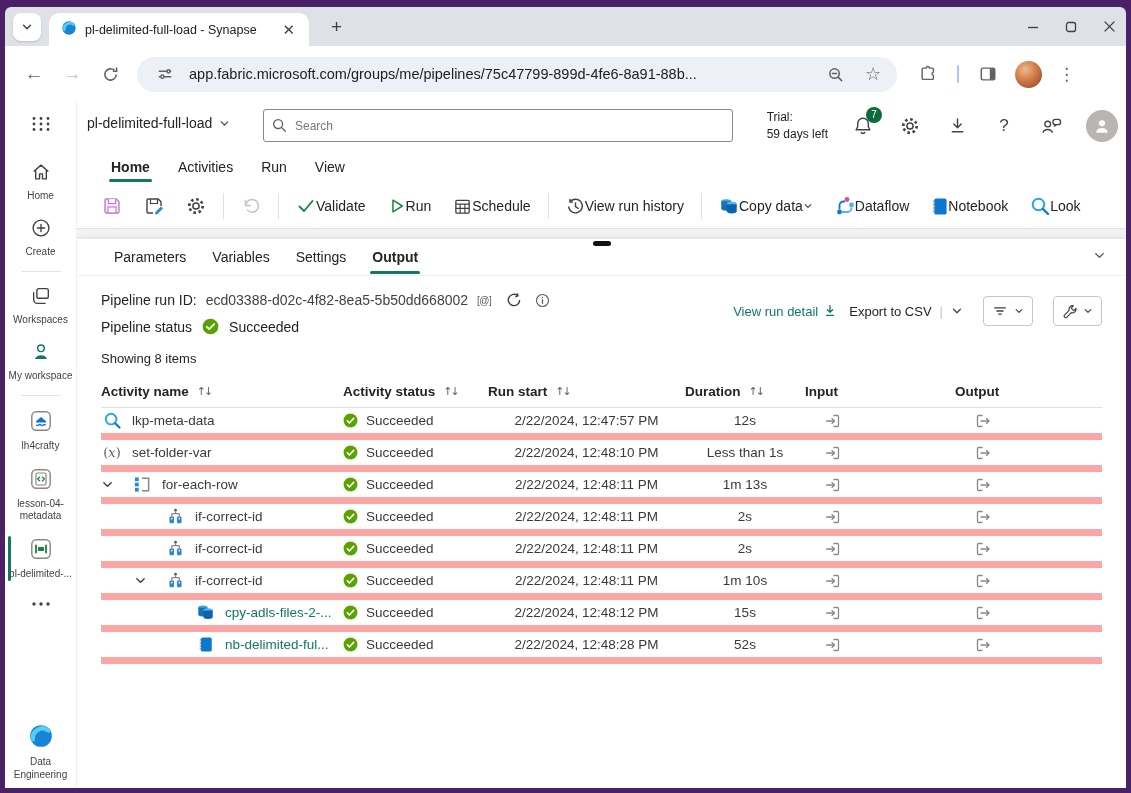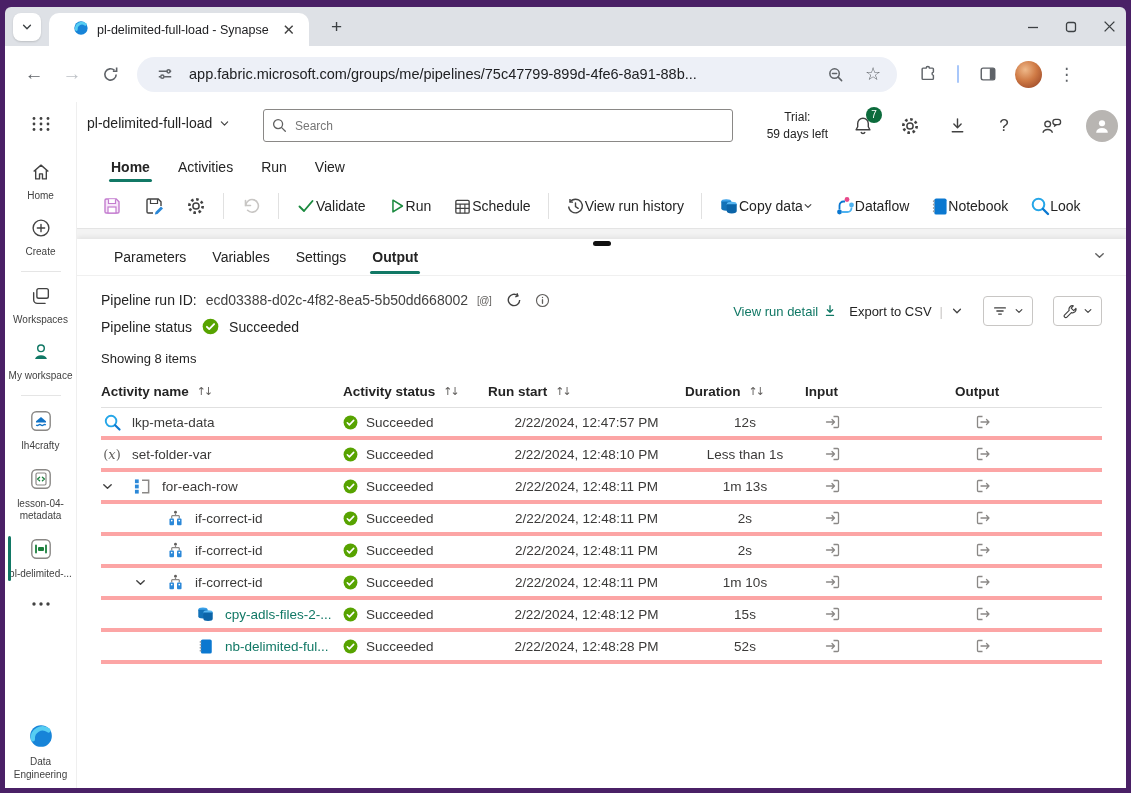--- a/index.html
+++ b/index.html
@@ -2,21 +2,21 @@
 <html><head>
 <meta charset="utf-8">
 <style>
   * { margin:0; padding:0; box-sizing:border-box; }
   html,body { width:1131px; height:793px; overflow:hidden; font-family:"Liberation Sans","DejaVu Sans",sans-serif; }
   .window { position:relative; width:1131px; height:793px; background:#4a2066; padding:7px 5px 5px 5px; }
 
   
   .tabstrip { height:39px; background:#dee1e6; display:flex; align-items:center; position:relative; border-radius:6px 6px 0 0; }
   .tsearch { width:28px; height:28px; background:#fff; border-radius:8px; margin-left:8px; display:flex; align-items:center; justify-content:center; box-shadow:0 1px 2px rgba(0,0,0,.15); }
-  .tab { display:flex; align-items:center; gap:8px; background:#fff; border-radius:10px 10px 0 0; height:33px; margin-top:6px; margin-left:8px; padding:0 10px 0 24px; width:260px; }
+  .tab { display:flex; align-items:center; gap:8px; background:#fff; border-radius:10px 10px 0 0; height:33px; margin-top:6px; margin-left:8px; padding:0 10px 0 12px; width:260px; }
   .tab-title { font-size:12.5px; color:#202124; white-space:nowrap; overflow:hidden; flex:1; }
   .tab-close { font-size:15px; color:#444; line-height:1; padding:2px 4px; border-radius:50%; }
   .newtab { font-size:19px; color:#3c4043; margin-left:14px; padding:0 8px; }
   .wctls { position:absolute; right:10px; top:0; height:39px; display:flex; align-items:center; gap:26px; }
   .wctl { color:#3c4043; display:flex; align-items:center; }
 
   
   .btoolbar { height:56px; background:#fff; display:flex; align-items:center; padding:0 12px; gap:4px; }
   .nav-ic { width:34px; height:34px; display:flex; align-items:center; justify-content:center; font-size:19px; color:#5f6368; }
   .nav-ic.dis { color:#bdc1c6; }
@@ -40,21 +40,21 @@
 
   .main { position:relative; flex:1; display:flex; flex-direction:column; overflow:hidden; }
 
   
   .ahdr { position:relative; height:47px; flex:0 0 47px; }
   .artifact { position:absolute; left:10px; top:13px; display:flex; align-items:center; gap:7px; font-size:14px; color:#242424;justify-content:space-between; }
   .searchbox { position:absolute; left:186px; top:7px; width:470px; height:33px; border:1px solid #8a8886; border-radius:3px; display:flex; align-items:center; padding:0 8px; gap:8px; }
   .searchbox input { border:none; outline:none; flex:1; font-size:12px; color:#242424; font-family:inherit; }
   .searchbox input::placeholder { color:#767676; }
   .hdr-right { position:absolute; right:8px; top:0; height:47px; display:flex; align-items:center; gap:23px; }
-  .trial { font-size:12px; color:#242424; line-height:1.35; text-align:center; }
+  .trial { font-size:12px; color:#242424; line-height:1.35; text-align:left; }
   .hic { position:relative; display:flex; align-items:center; justify-content:center; width:24px; height:24px; }
   .badge { position:absolute; top:-7px; right:-7px; min-width:16px; height:16px; border-radius:9px; background:#0c6b3c; color:#fff; font-size:10px; display:flex; align-items:center; justify-content:center; padding:0 3px; }
   .havatar { width:32px; height:32px; border-radius:50%; background:#b8b5b2; display:flex; align-items:center; justify-content:center; }
 
   
   .rtabs { height:35px; flex:0 0 35px; display:flex; align-items:flex-end; gap:0; padding-left:20px; }
   .rtab { font-size:14px; color:#242424; padding:6px 14px 9px 14px; position:relative; cursor:pointer; }
   .rtab.active { font-weight:bold; }
   .rtab.active::after { content:""; position:absolute; left:12px; right:12px; bottom:2px; height:3px; border-radius:2px; background:#117865; }
   .rtb { height:45px; flex:0 0 45px; display:flex; align-items:center; padding-left:14px; border-bottom:1px solid #e4e4e4; white-space:nowrap; overflow:hidden; }
@@ -85,21 +85,21 @@
   .fbtn { height:30px; min-width:48px; border:1px solid #c8c6c4; border-radius:4px; background:#fff; display:flex; align-items:center; justify-content:center; gap:6px; padding:0 8px; margin-left:8px; cursor:pointer; }
 
   .showing { font-size:13px; color:#242424; padding:16px 24px 0 24px; }
 
   
   .table { margin:10px 24px 0 24px; }
   .thead, .trow { display:grid; grid-template-columns:242px 145px 197px 120px 150px 1fr; align-items:center;text-align:center; }
   .thead { height:32px; font-size:13.5px; font-weight:bold; color:#242424; border-bottom:1px solid #e0e0e0; }
   .th { display:flex; align-items:center; gap:8px; }
   .sort { font-size:11px; color:#605e5c; letter-spacing:-2px; font-weight:normal; font-family:"DejaVu Sans",sans-serif; }
-  .trow { height:32px; font-size:13.5px; color:#3b3a39; border-bottom:4px solid #fca5a5; }
+  .trow { height:32px; font-size:13.5px; color:#3b3a39; border-bottom:7px solid #fca5a5; }
   .ncell { display:flex; align-items:center; }
   .nm { margin-left:9px; white-space:nowrap; overflow:hidden; }
   .nm.link { color:#117865; cursor:pointer; }
   .rchev { width:30px; display:flex; align-items:center; cursor:pointer; }
   .aicon { width:22px; display:flex; align-items:center; justify-content:center; }
   .scell { display:flex; align-items:center; gap:8px; }
   .iocell { padding-left:20px; cursor:pointer; display:flex; align-items:center; }
   .setvar { font-size:13px; color:#605e5c; font-family:"DejaVu Serif",serif; }
   .setvar i { font-style:italic; }
 </style>

